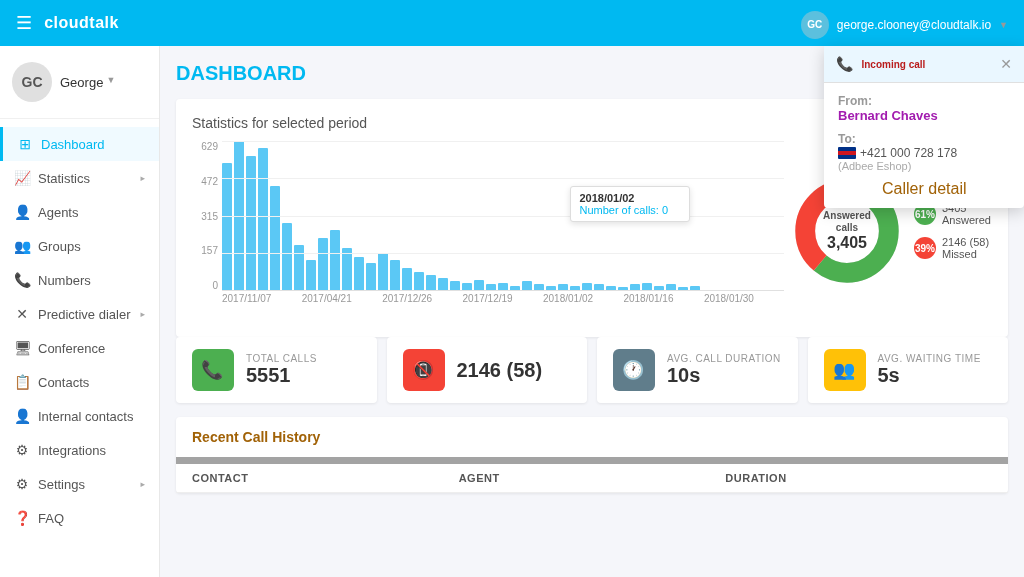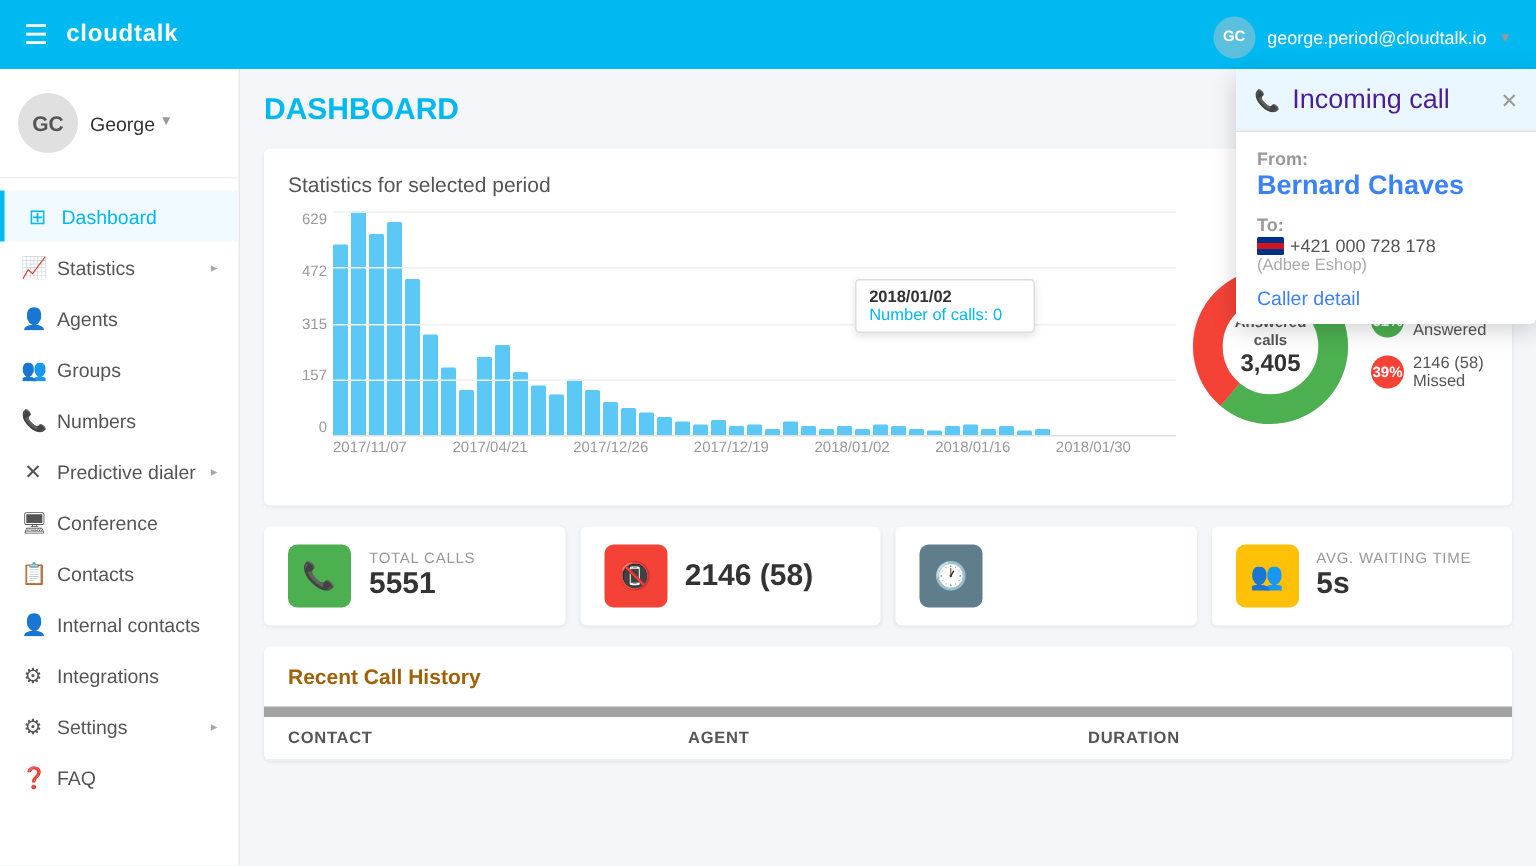--- a/index.html
+++ b/index.html
@@ -31,21 +31,21 @@
     .nav-item.active { color: #00b9f1; background: #f0faff; border-left: 3px solid #00b9f1; }
     .nav-item.active .nav-icon { color: #00b9f1; }
     .nav-icon { font-size: 14px; width: 16px; text-align: center; }
     .nav-arrow { margin-left: auto; font-size: 9px; color: #aaa; }
 
     
     .content { flex: 1; overflow-y: auto; padding: 16px; position: relative; }
     .page-title { font-size: 20px; font-weight: bold; color: #00b9f1; margin-bottom: 14px; }
 
     
-    .card { background: white; border-radius: 4px; box-shadow: 0 1px 3px rgba(0,0,0,0.08); margin-bottom: 14px; padding: 16px; }
+    .card { background: white; border-radius: 4px; box-shadow: 0 1px 3px rgba(0,0,0,0.08); padding: 16px; }
     .card-title { font-size: 14px; color: #555; margin-bottom: 10px; }
 
     
     .chart-container { height: 180px; position: relative; }
 
     
     .stats-row { display: flex; gap: 8px; }
     .chart-section { flex: 1; }
     .donut-section { width: 200px; display: flex; align-items: center; gap: 12px; }
 
@@ -73,44 +73,44 @@
     .stat-value { font-size: 20px; font-weight: bold; color: #333; }
 
     
     .table-header { display: flex; padding: 8px 16px; border-bottom: 1px solid #eee; }
     .table-col { flex: 1; font-size: 11px; font-weight: bold; color: #555; text-transform: uppercase; letter-spacing: 0.5px; }
 
     
     .incoming-call-popup { position: fixed; top: 46px; right: 0; width: 200px; background: white; box-shadow: 0 4px 16px rgba(0,0,0,0.18); border-radius: 0 0 4px 4px; z-index: 1000; }
     .popup-header { background: #eaf7ff; padding: 10px 12px; display: flex; align-items: center; gap: 8px; border-bottom: 1px solid #e0e0e0; }
     .popup-phone-icon { color: #00b9f1; font-size: 14px; }
-    .popup-title { color: #4c1d95; font-weight: 400; font-size: 18px; flex: 1; }
+    .popup-title { color: #b91c1c; font-weight: 700; font-size: 10px; flex: 1; }
     .popup-close { color: #999; cursor: pointer; font-size: 14px; }
     .popup-body { padding: 10px 14px; }
     .popup-row { margin-bottom: 8px; }
-    .popup-name { font-weight: bold; color: #3b82f6; font-size: 18px; }
+    .popup-name { font-weight: bold; color: #a21caf; font-size: 13px; }
     .popup-phone { font-size: 12px; color: #555; display: flex; align-items: center; gap: 4px; }
     .flag { width: 18px; height: 12px; display: inline-flex; background: linear-gradient(to bottom, #003087 33%, #ce1620 33% 66%, #003087 66%); border-radius: 1px; flex-shrink: 0; }
     .popup-to-name { font-size: 11px; color: #aaa; }
-    .popup-link { color: #3b82f6; font-size: 13px; cursor: pointer; margin-top: 6px; display: block; }
+    .popup-link { color: #a16207; font-size: 16px; cursor: pointer; margin-top: 6px; display: block; margin-left: 44px; }
   </style>
 </head>
 <body>
 
 <div class="topbar">
   <span class="topbar-menu">☰</span>
   <span class="topbar-logo">cloudtalk</span>
   <div class="topbar-right">
     <div class="offline-badge">
       <span class="offline-dot"></span>
       <span>OFFLINE</span>
     </div>
     <div class="user-badge">
       <div class="user-avatar-sm">GC</div>
-      <span class="user-email">george.period@cloudtalk.io</span>
+      <span class="user-email">george.clooney@cloudtalk.io</span>
       <span class="chevron-down">▼</span>
     </div>
     <span class="power-icon">⏻</span>
   </div>
 </div>
 
 <div class="main">
 
   <div class="sidebar">
     <div class="sidebar-profile">
@@ -300,20 +300,24 @@
         </div>
       </div>
       <div class="stat-card">
         <div class="stat-icon red">📵</div>
         <div class="stat-info">
           <div class="stat-value">2146 (58)</div>
         </div>
       </div>
       <div class="stat-card">
         <div class="stat-icon gray">🕐</div>
+        <div class="stat-info">
+          <div class="stat-label">AVG. CALL DURATION</div>
+          <div class="stat-value">10s</div>
+        </div>
       </div>
       <div class="stat-card">
         <div class="stat-icon yellow">👥</div>
         <div class="stat-info">
           <div class="stat-label">AVG. WAITING TIME</div>
           <div class="stat-value">5s</div>
         </div>
       </div>
     </div>
 

